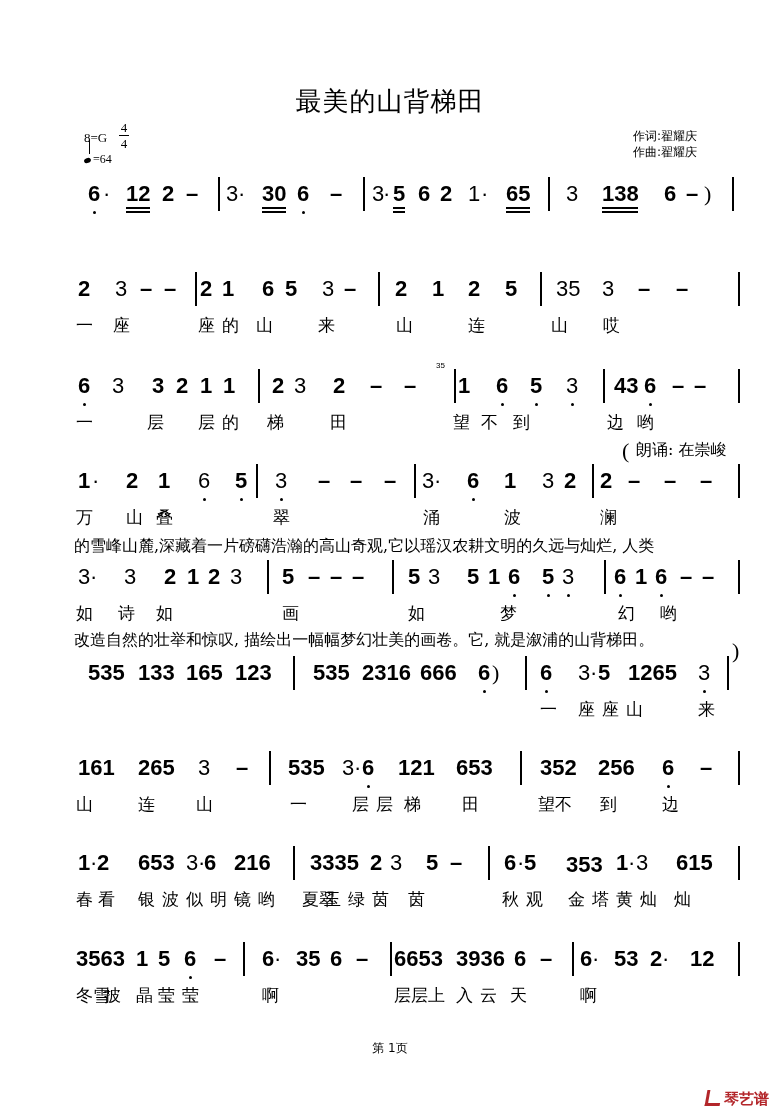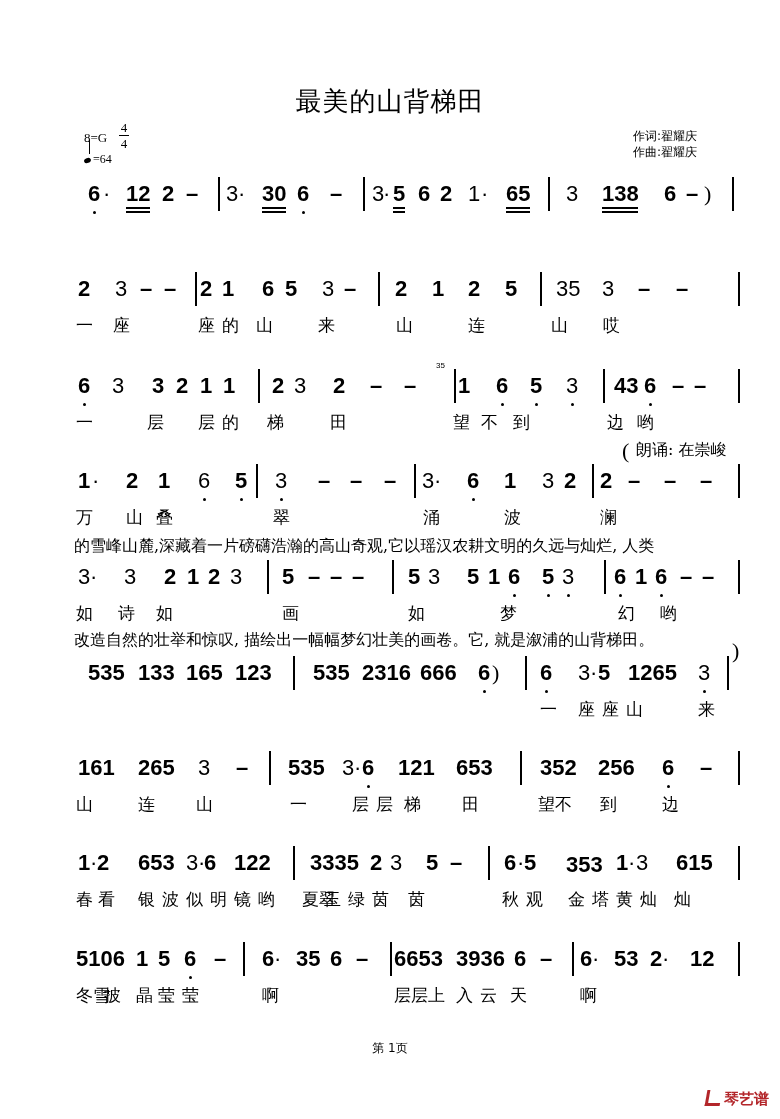--- a/index.html
+++ b/index.html
@@ -294,21 +294,21 @@
     <div class="lyric" style="left: 538px; top: 793px;">望不</div>
     <div class="lyric" style="left: 600px; top: 793px;">到</div>
     <div class="lyric" style="left: 662px; top: 793px;">边</div>
     <div class="n" style="left: 78px; top: 852px;">1</div>
     <div class="n thin" style="left: 90px; top: 852px;">·</div>
     <div class="n" style="left: 97px; top: 852px;">2</div>
     <div class="n" style="left: 138px; top: 852px;">653</div>
     <div class="n thin" style="left: 186px; top: 852px;">3</div>
     <div class="n thin" style="left: 198px; top: 852px;">·</div>
     <div class="n" style="left: 204px; top: 852px;">6</div>
-    <div class="n" style="left: 234px; top: 852px;">122</div>
+    <div class="n" style="left: 234px; top: 852px;">216</div>
     <div class="n" style="left: 310px; top: 852px;">3335</div>
     <div class="n" style="left: 370px; top: 852px;">2</div>
     <div class="n thin" style="left: 390px; top: 852px;">3</div>
     <div class="n" style="left: 426px; top: 852px;">5</div>
     <div class="n" style="left: 450px; top: 852px;">–</div>
     <div class="n" style="left: 504px; top: 852px;">6</div>
     <div class="n thin" style="left: 517px; top: 852px;">·</div>
     <div class="n" style="left: 524px; top: 852px;">5</div>
     <div class="n" style="left: 566px; top: 854px;">353</div>
     <div class="n" style="left: 616px; top: 852px;">1</div>
@@ -331,21 +331,21 @@
     <div class="lyric" style="left: 348px; top: 888px;">绿</div>
     <div class="lyric" style="left: 372px; top: 888px;">茵</div>
     <div class="lyric" style="left: 408px; top: 888px;">茵</div>
     <div class="lyric" style="left: 502px; top: 888px;">秋</div>
     <div class="lyric" style="left: 526px; top: 888px;">观</div>
     <div class="lyric" style="left: 568px; top: 888px;">金</div>
     <div class="lyric" style="left: 592px; top: 888px;">塔</div>
     <div class="lyric" style="left: 616px; top: 888px;">黄</div>
     <div class="lyric" style="left: 640px; top: 888px;">灿</div>
     <div class="lyric" style="left: 674px; top: 888px;">灿</div>
-    <div class="n" style="left: 76px; top: 948px;">5106</div>
+    <div class="n" style="left: 76px; top: 948px;">3563</div>
     <div class="n" style="left: 136px; top: 948px;">1</div>
     <div class="n" style="left: 158px; top: 948px;">5</div>
     <div class="n" style="left: 184px; top: 948px;">6</div>
     <div class="dot" style="left: 189px; top: 976px;"></div>
     <div class="n" style="left: 214px; top: 948px;">–</div>
     <div class="n" style="left: 262px; top: 948px;">6</div>
     <div class="n thin" style="left: 274px; top: 948px;">·</div>
     <div class="n" style="left: 296px; top: 948px;">35</div>
     <div class="n" style="left: 330px; top: 948px;">6</div>
     <div class="n" style="left: 356px; top: 948px;">–</div>

